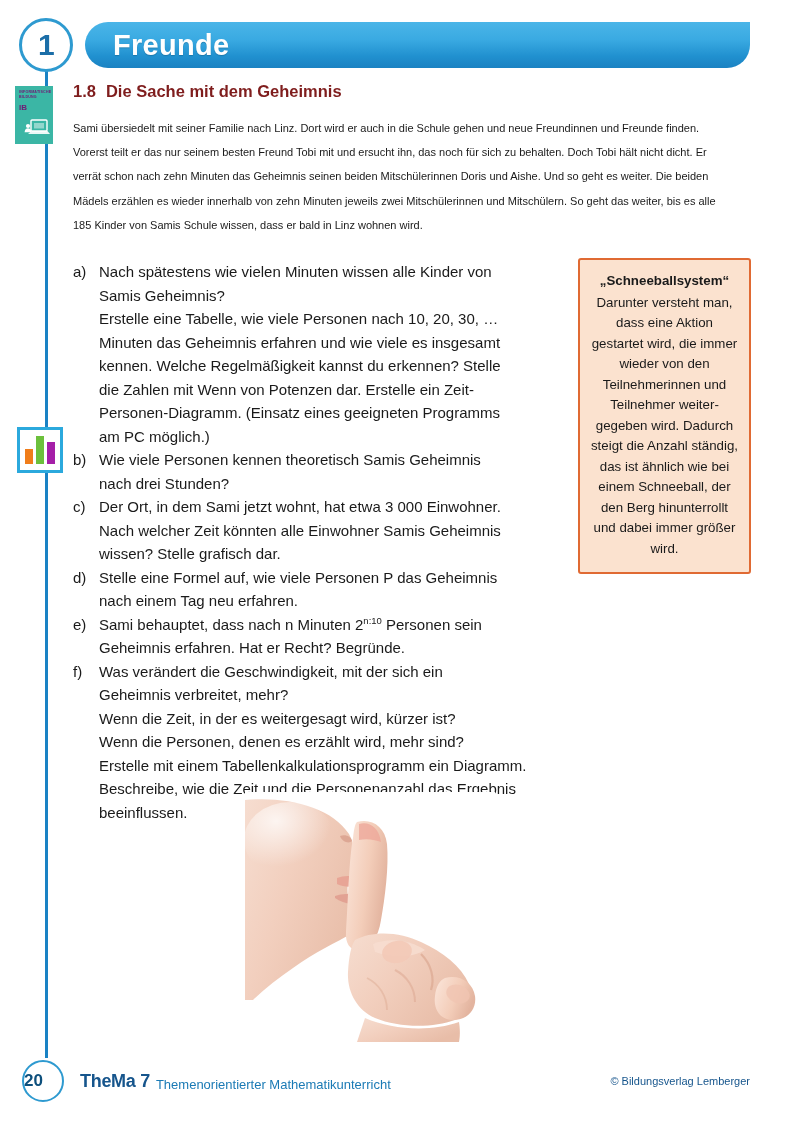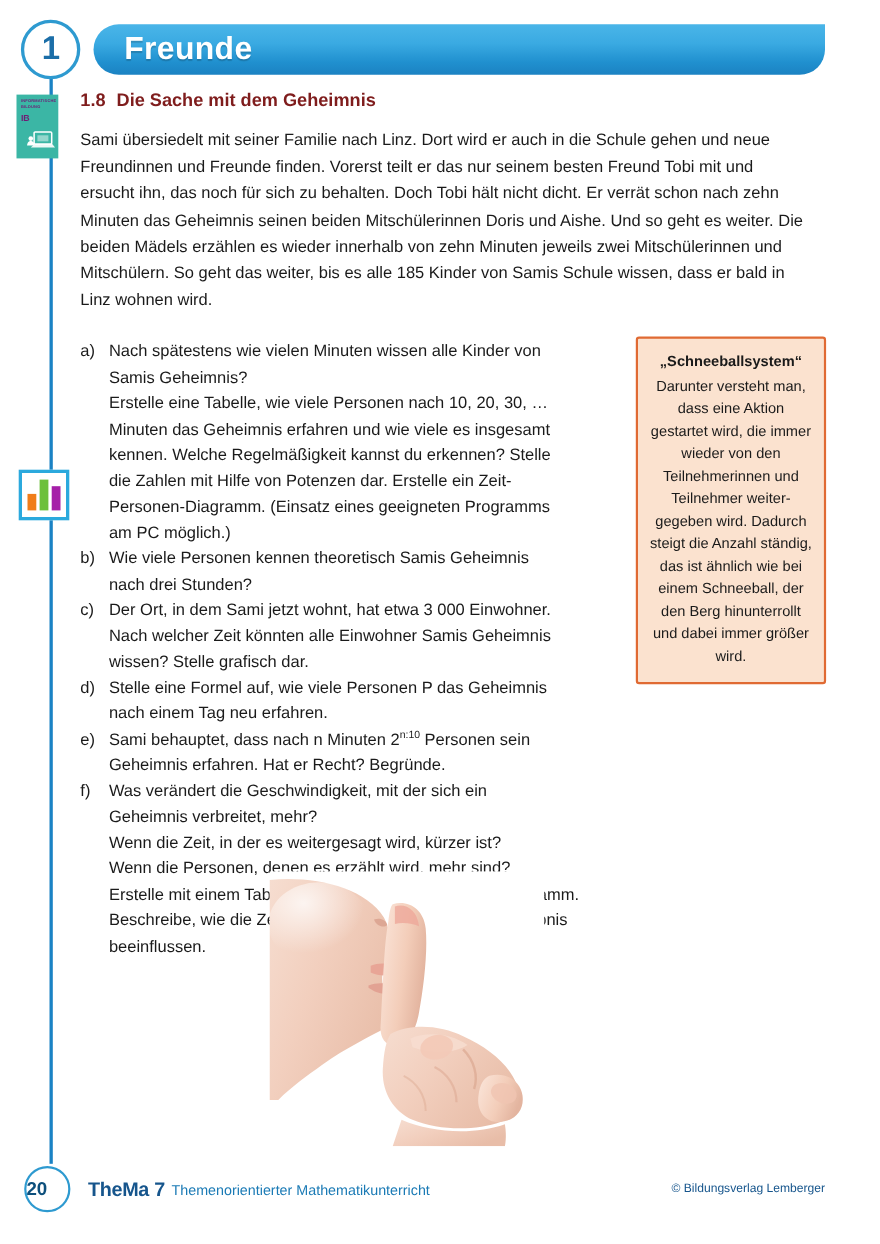--- a/index.html
+++ b/index.html
@@ -148,21 +148,21 @@
     font-size: 16.5px;
     font-weight: bold;
     color: #7f1d1d;
     letter-spacing: 0;
   }
   h2.section-heading .num { margin-right: 10px; }
 
   p.intro {
     margin: 15px 0 0 0;
     width: 660px;
-    font-size: 15px;
+    font-size: 11px;
     line-height: 24.2px;
     color: #1a1a1a;
     text-align: left;
   }
 
   
   .body-row {
     position: relative;
     margin-top: 23px;
   }
@@ -243,21 +243,21 @@
   .footer-circle span {
     font-size: 17px;
     font-weight: bold;
     color: #0d4f7c;
   }
   .footer-text {
     position: absolute;
     left: 80px;
     top: 1071px;
     display: flex;
-    align-items: center;
+    align-items: flex-end;
     gap: 6px;
   }
   .footer-text .brand {
     font-size: 18px;
     font-weight: bold;
     color: #16558c;
     letter-spacing: -0.3px;
   }
   .footer-text .subtitle {
     font-size: 13px;
@@ -317,21 +317,21 @@
 
     <div class="body-row">
       <ol class="tasks">
           <li>
             <span class="marker">a)</span>
             <span class="line">Nach spätestens wie vielen Minuten wissen alle Kinder von</span>
             <span class="line">Samis Geheimnis?</span>
             <span class="line">Erstelle eine Tabelle, wie viele Personen nach 10, 20, 30, …</span>
             <span class="line">Minuten das Geheimnis erfahren und wie viele es insgesamt</span>
             <span class="line">kennen. Welche Regelmäßigkeit kannst du erkennen? Stelle</span>
-            <span class="line">die Zahlen mit Hilfe von Potenzen dar. Erstelle ein Zeit-</span>
+            <span class="line">die Zahlen mit Wenn von Potenzen dar. Erstelle ein Zeit-</span>
             <span class="line">Personen-Diagramm. (Einsatz eines geeigneten Programms</span>
             <span class="line">am PC möglich.)</span>
           </li>
           <li>
             <span class="marker">b)</span>
             <span class="line">Wie viele Personen kennen theoretisch Samis Geheimnis</span>
             <span class="line">nach drei Stunden?</span>
           </li>
           <li>
             <span class="marker">c)</span>

